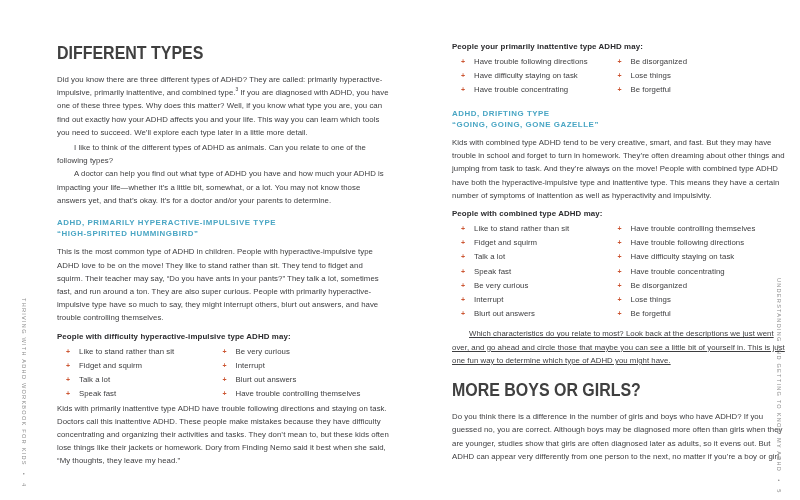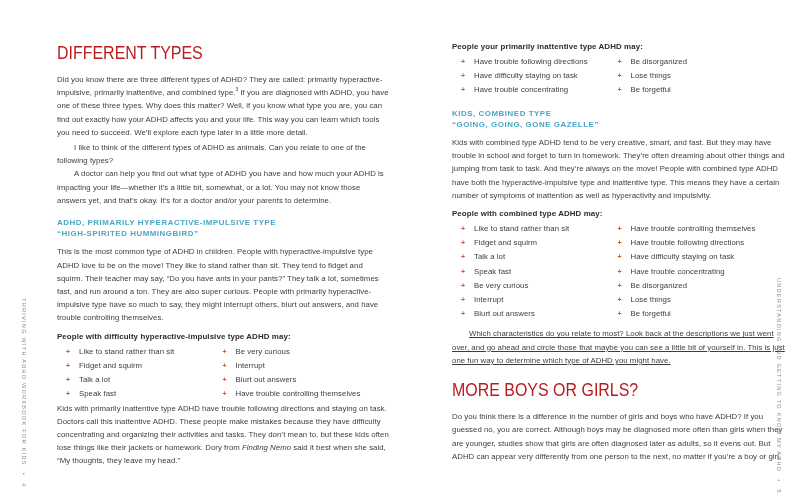--- a/index.html
+++ b/index.html
@@ -12,22 +12,22 @@
     overflow:hidden;
     margin:0 auto;
   }
   .page{position:absolute;top:0;width:400px;height:500px;box-sizing:border-box;}
   .page-left{left:0;padding:42px 10px 0 57px;}
   .page-right{left:400px;padding:42px 15px 0 52px;}
 
   h1{
     margin:0 0 9px 0;
     font-size:19px;
-    font-weight:400;
-    color:#b91c1c;
+    font-weight:700;
+    color:#404040;
     letter-spacing:0;
     white-space:nowrap;
   }
   h1 .condense{display:inline-block;transform:scaleX(0.84);transform-origin:0 50%;}
   h1.second{margin-top:12px;}
 
   h2{
     margin:10px 0 6px 0;
     font-size:7.9px;
     line-height:1.42;
@@ -37,21 +37,21 @@
   }
 
   p{
     margin:0;
     font-size:7.8px;
     line-height:13.2px;
     letter-spacing:0.04px;
   }
   p.indent{text-indent:17px;}
   p.gap-after{margin-bottom:2px;}
-  .italic{font-style:italic;text-align:right;}
+  .italic{text-align:right;}
   sup.fn{font-size:0.62em;vertical-align:super;line-height:0;}
 
   .lead{
     margin:7px 0 4px 0;
     font-size:7.9px;
     font-weight:700;
     color:#2b2b2e;
     letter-spacing:0.1px;
   }
 
@@ -136,21 +136,21 @@
         <li><span class="blt">+</span><span>Have trouble concentrating</span></li>
       </ul>
       <ul class="blist col-b">
         <li><span class="blt">+</span><span>Be disorganized</span></li>
         <li><span class="blt">+</span><span>Lose things</span></li>
         <li><span class="blt">+</span><span>Be forgetful</span></li>
       </ul>
     </div>
 
     <h2>
-      <span>KIDS, COMBINED TYPE</span><br>
+      <span>ADHD, DRIFTING TYPE</span><br>
       <span>“GOING, GOING, GONE GAZELLE”</span>
     </h2>
     <p>Kids with combined type ADHD tend to be very creative, smart, and fast. But they may have trouble in school and forget to turn in homework. They’re often dreaming about other things and jumping from task to task. And they’re always on the move! People with combined type ADHD have both the hyperactive-impulsive type and inattentive type. This means they have a certain number of symptoms of inattention as well as hyperactivity and impulsivity.</p>
 
     <div class="lead">People with combined type ADHD may:</div>
     <div class="cols">
       <ul class="blist col-a">
         <li><span class="blt">+</span><span>Like to stand rather than sit</span></li>
         <li><span class="blt">+</span><span>Fidget and squirm</span></li>
         <li><span class="blt">+</span><span>Talk a lot</span></li>

